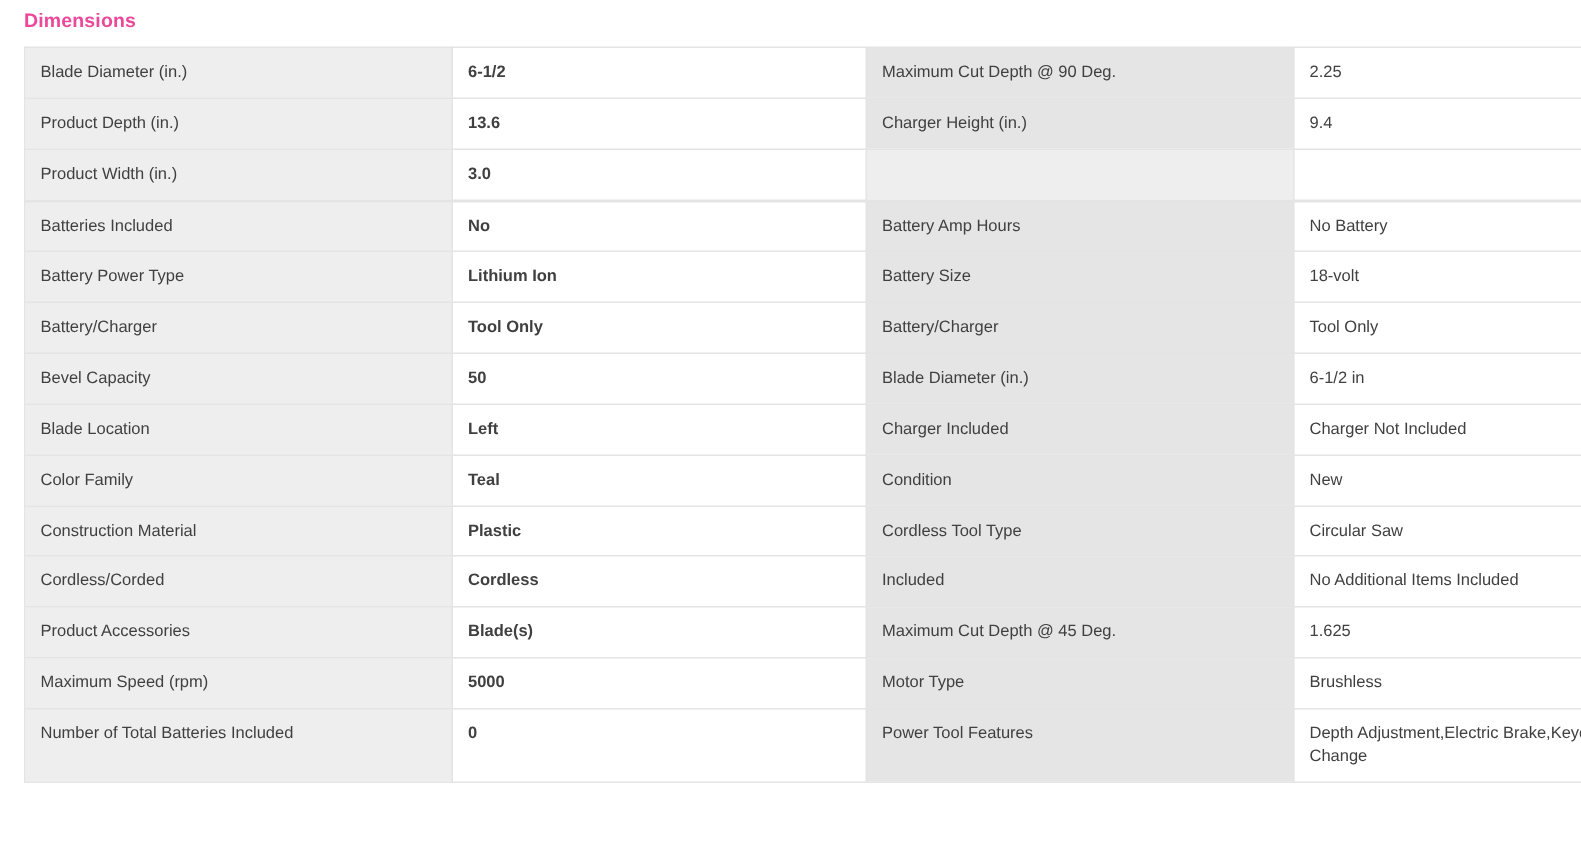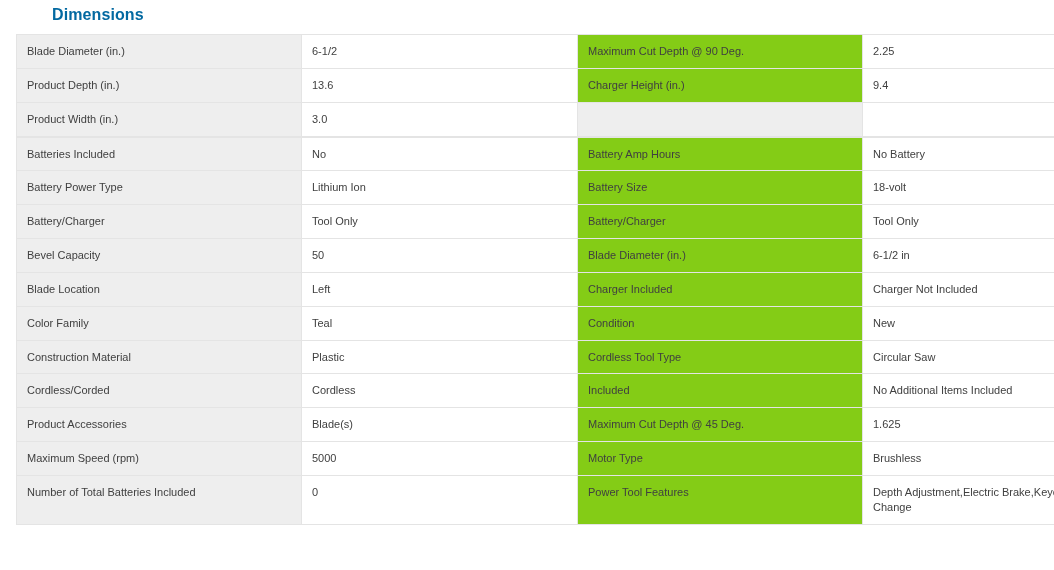--- a/index.html
+++ b/index.html
@@ -16,26 +16,25 @@
   }
   .page {
     width: 1054px;
     box-sizing: border-box;
     padding: 0 0 0 0;
   }
   .section {
     width: 1054px;
   }
   .section-title {
-    font-size: 16px;
+    font-size: 13px;
     font-weight: bold;
-    color: #0369a1;
+    color: #ec4899;
     padding: 6px 0 10px 16px;
     letter-spacing: 0.1px;
-    margin-left: 36px;
   }
   .section-title.details {
     padding-top: 14px;
   }
   table.spec {
     border-collapse: collapse;
     width: 1038px;
     margin-left: 16px;
     table-layout: fixed;
   }
@@ -49,23 +48,24 @@
     height: 10px;
   }
   td.label {
     background: #eeeeee;
     width: 264px;
     color: #333333;
   }
   td.value {
     background: #ffffff;
     width: 255px;
+    font-weight: bold;
   }
   td.label2 {
-    background: #84cc16;
+    background: #e5e5e5;
     width: 264px;
     color: #333333;
   }
   td.value2 {
     background: #ffffff;
     width: 255px;
   }
   td.empty {
     background: #eeeeee;
   }

